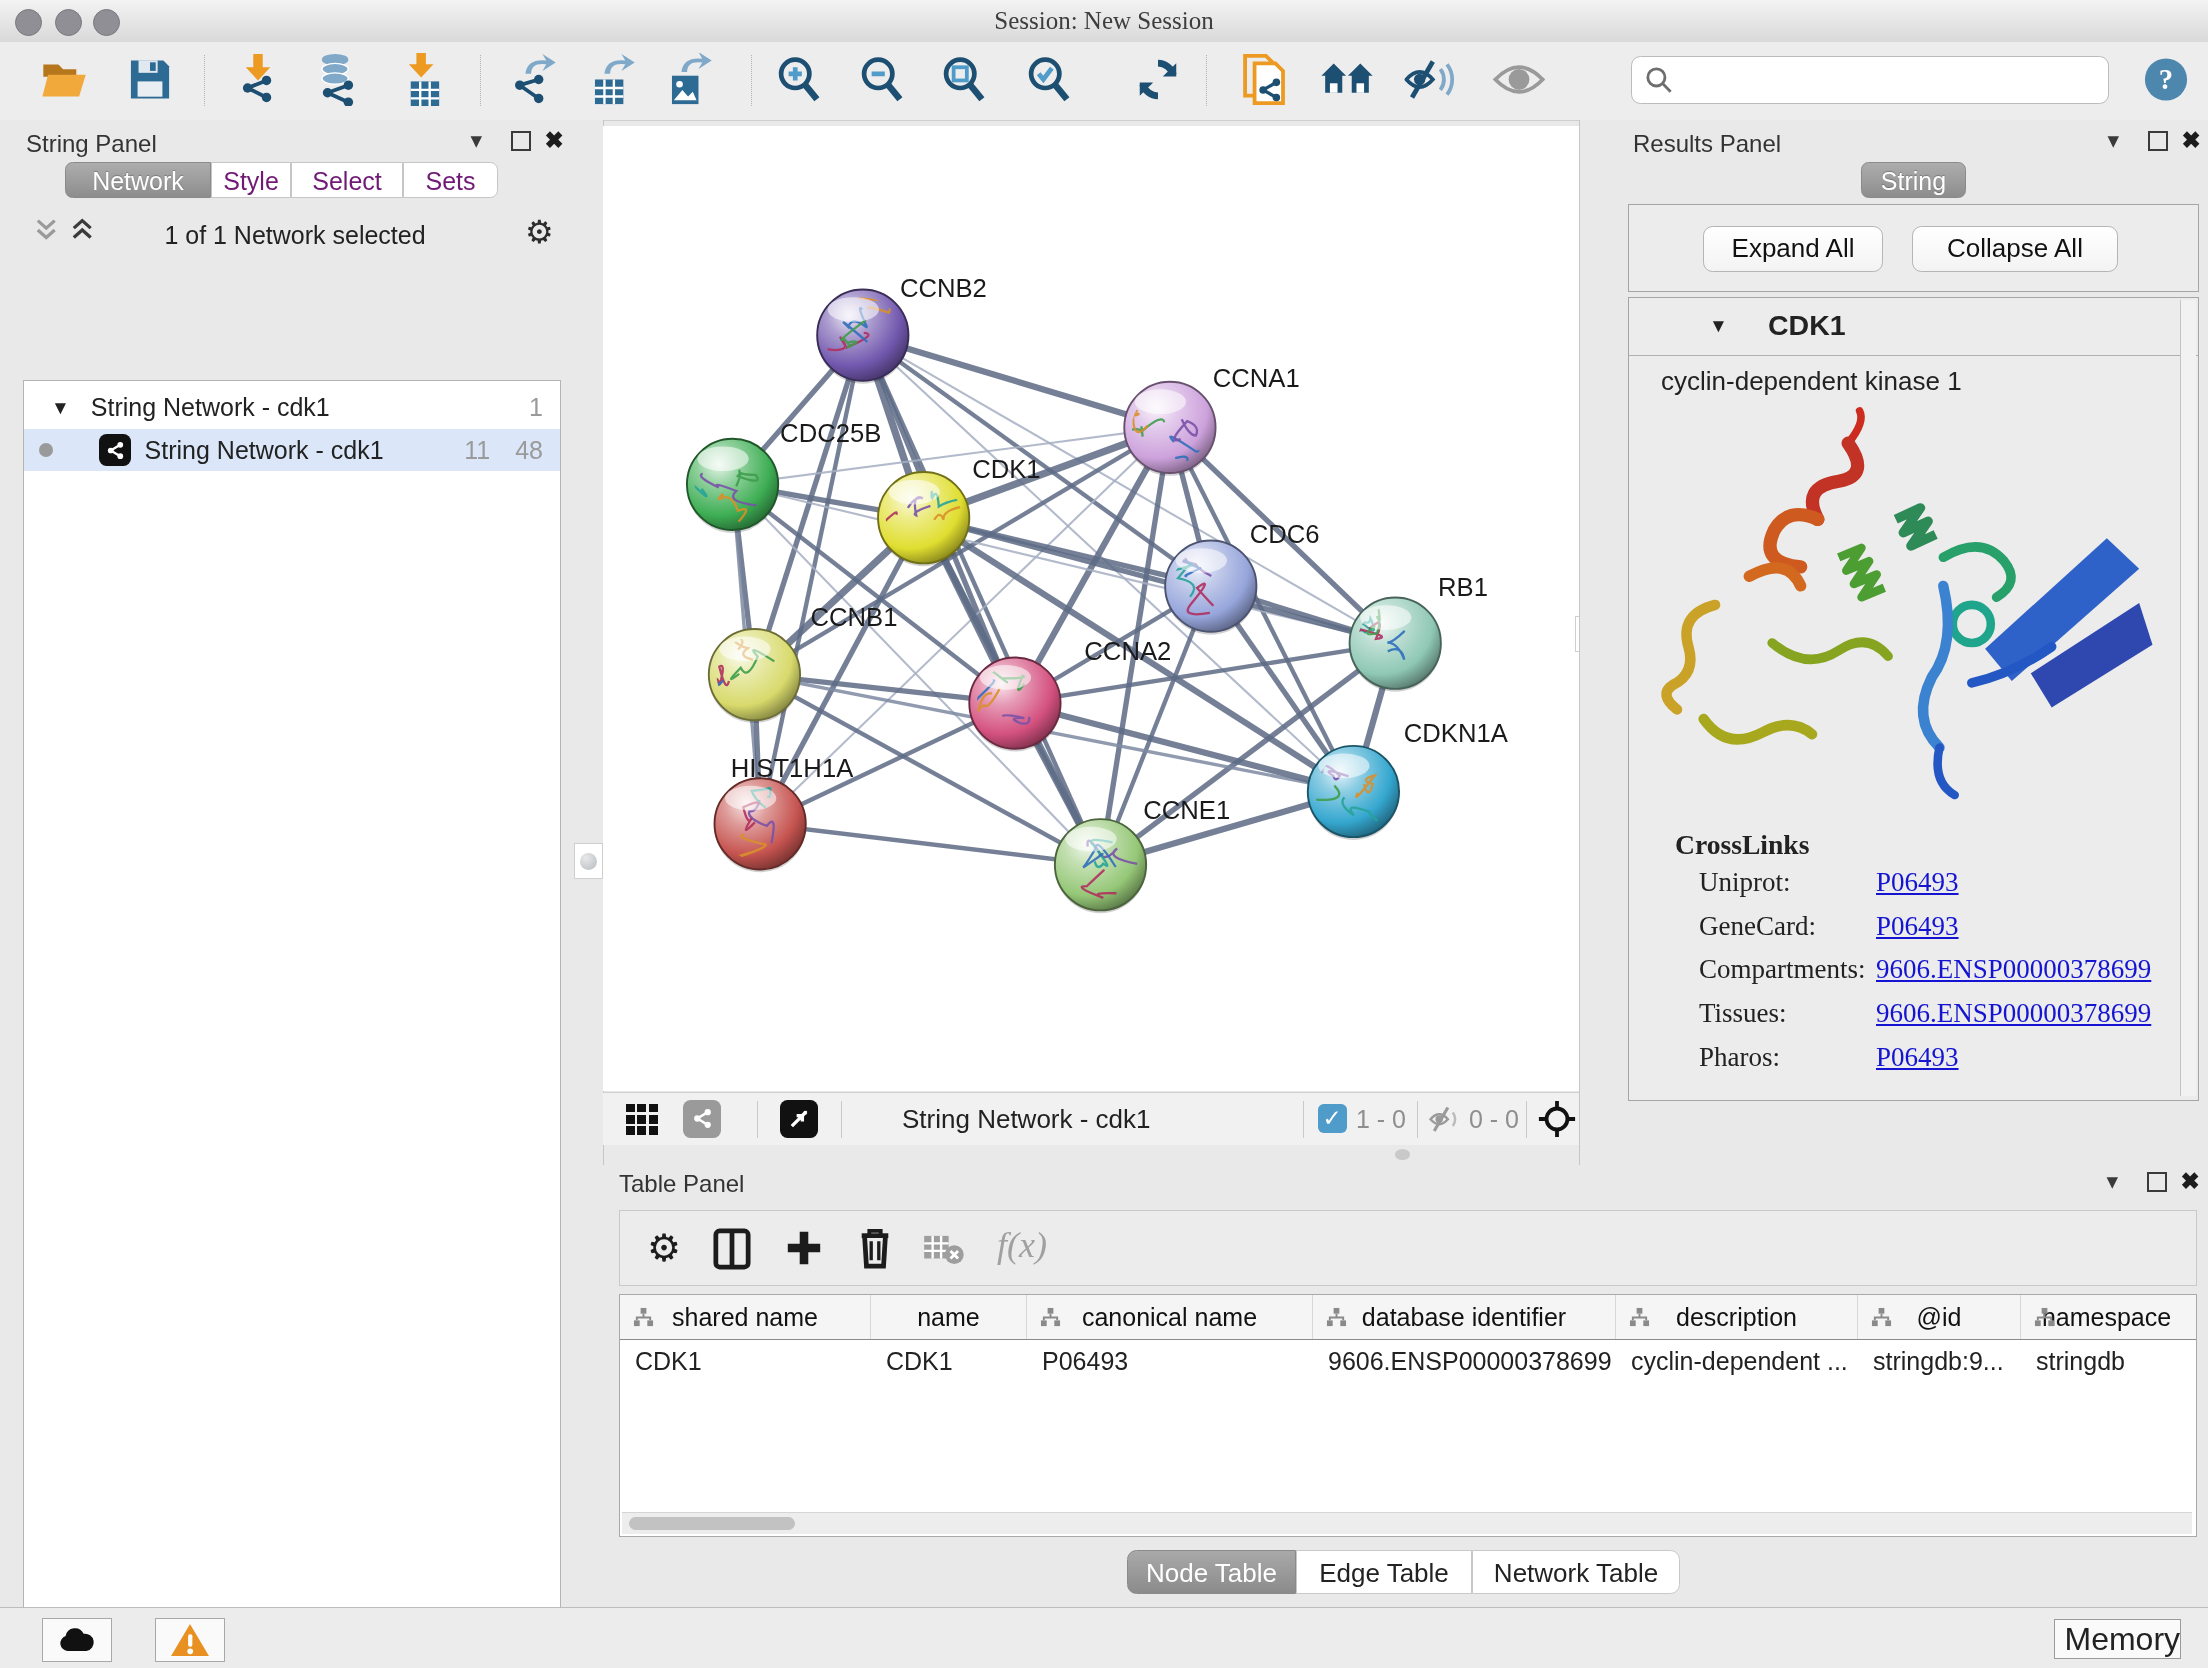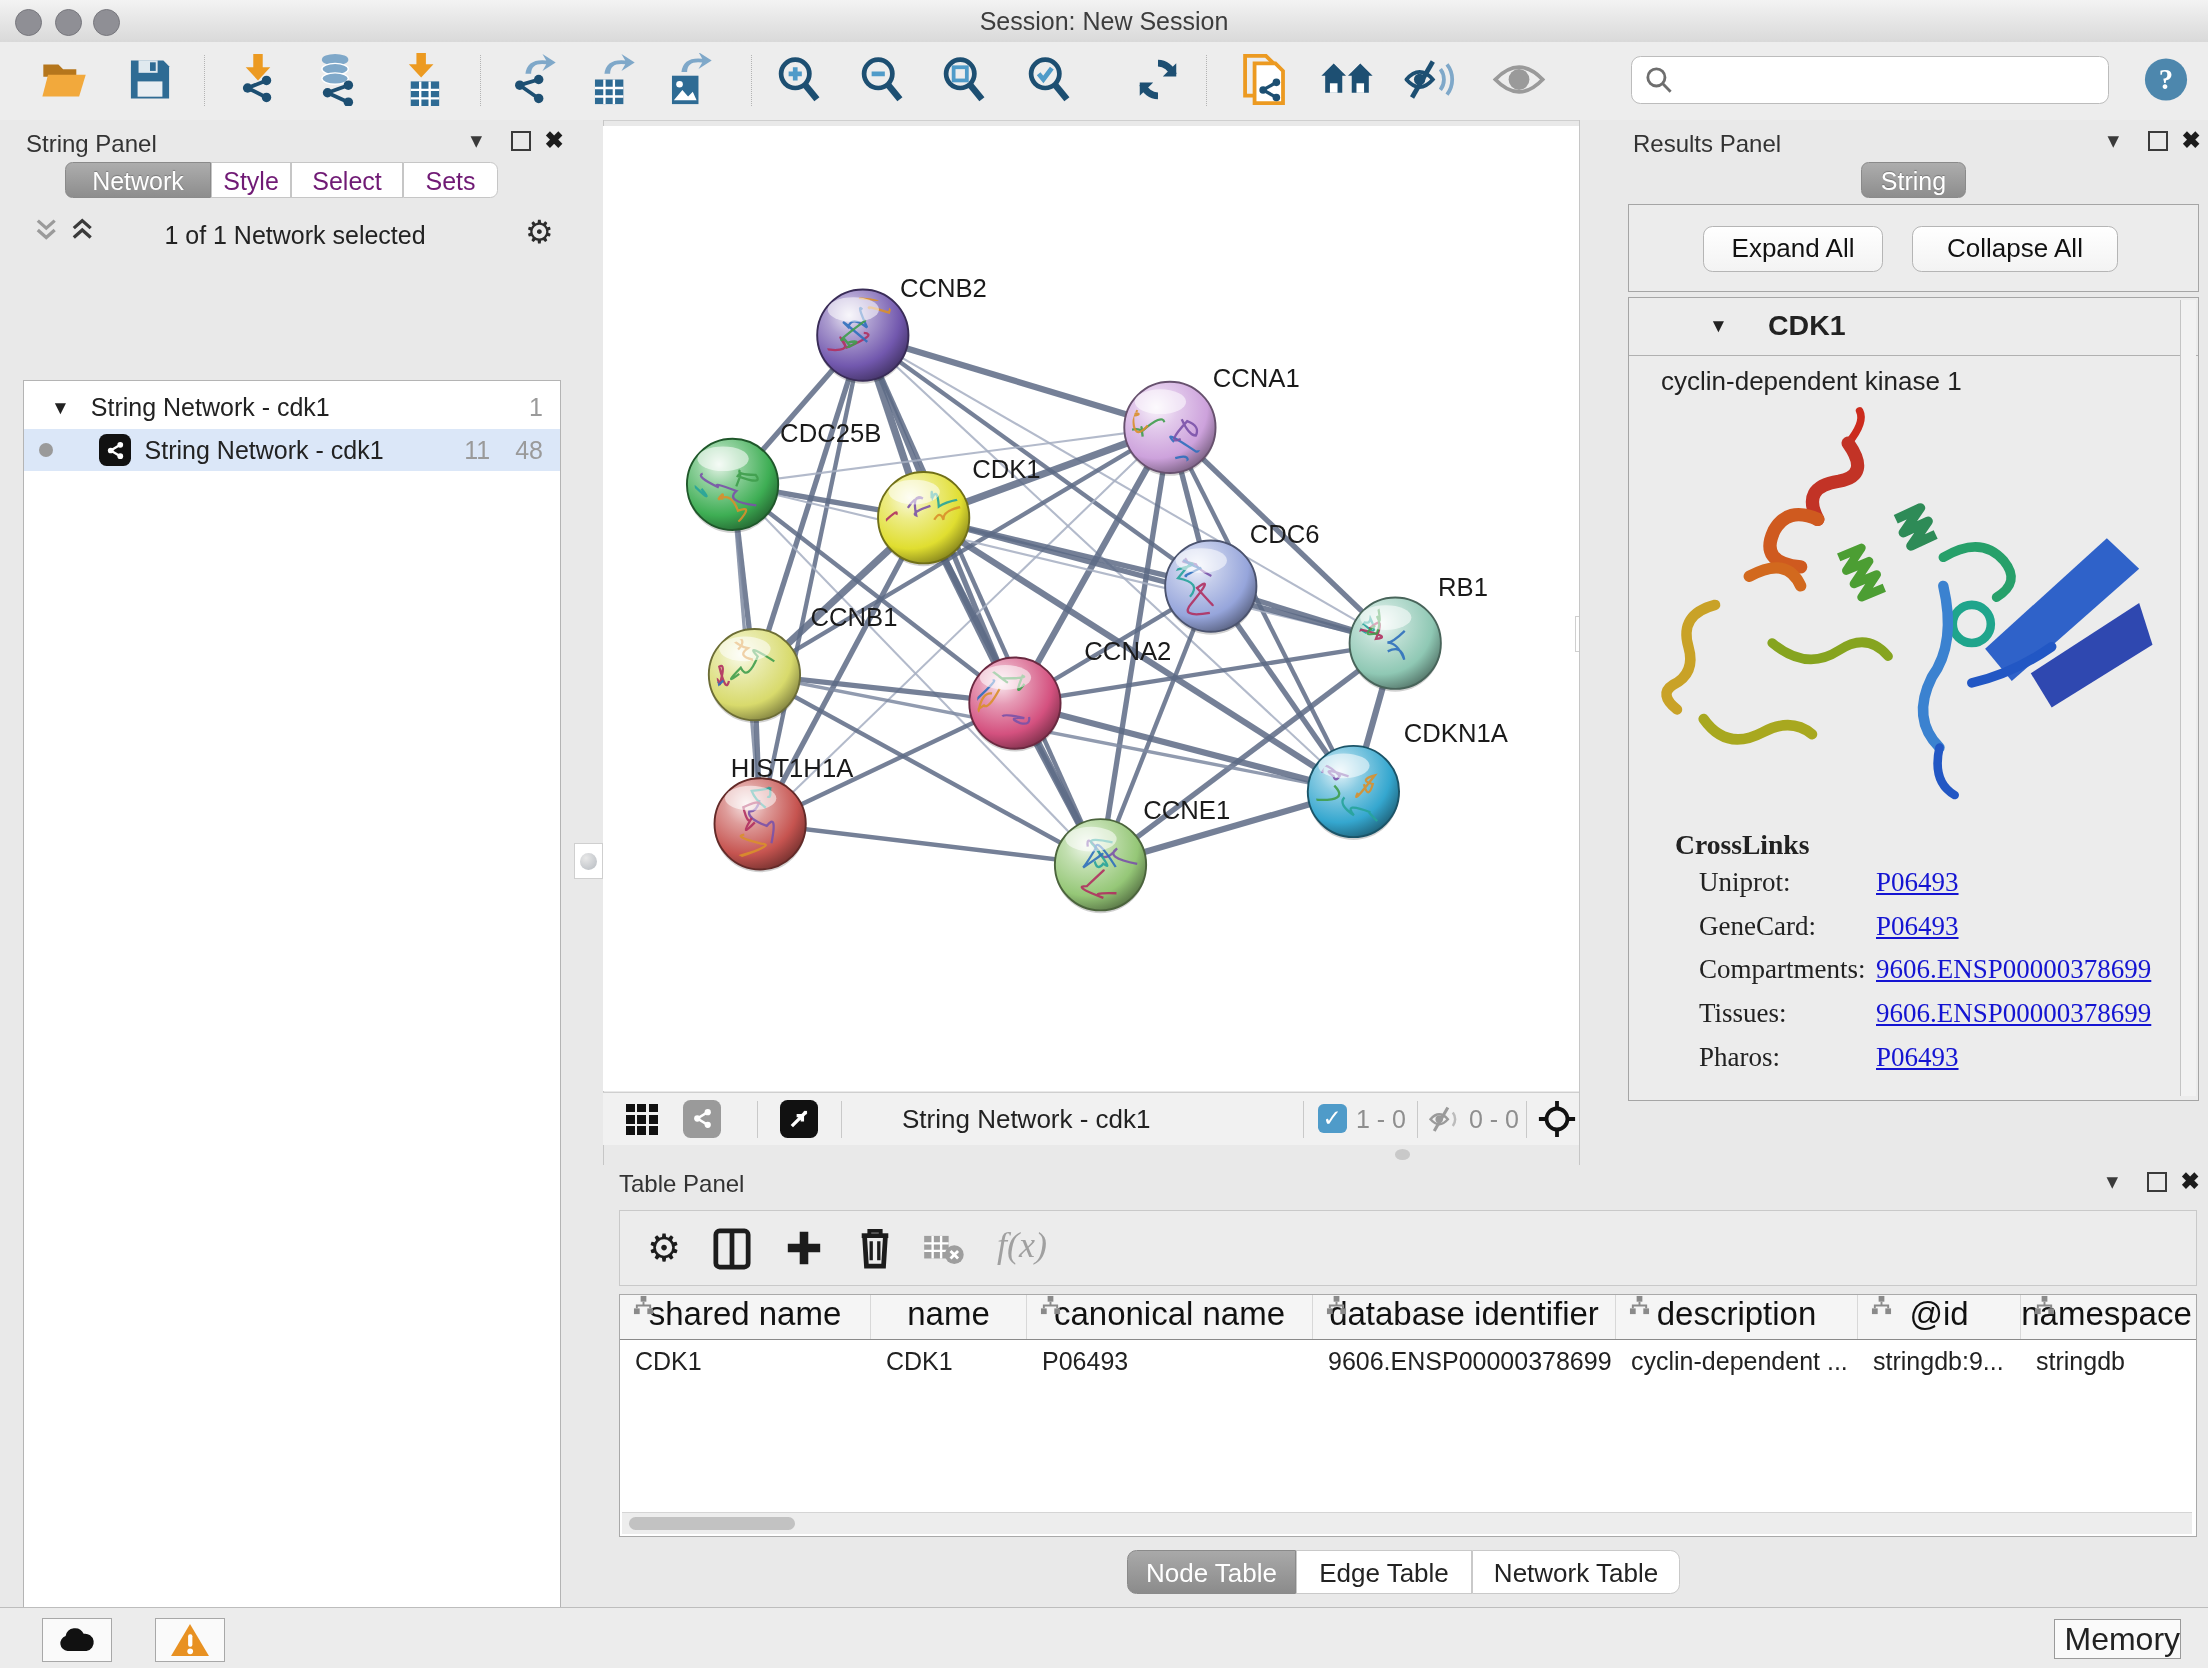--- a/index.html
+++ b/index.html
@@ -1,21 +1,21 @@
 <!DOCTYPE html>
 <html style="font-size:15px"><head>
 <meta charset="utf-8">
 <style>
   html,body{margin:0;padding:0;background:#d0d0d0;}
   #app{position:relative;width:2208px;height:1668px;background:#e9e9e9;overflow:hidden;
        font-family:"Liberation Sans",sans-serif;color:#222;}
   .abs{position:absolute;}
   
   .titlebar{position:absolute;left:0;top:0;width:2208px;height:42px;
-    background:linear-gradient(#f3f3f3,#d9d9d9);border-bottom:1px solid #b3b3b3;}
+    background:linear-gradient(#f3f3f3,#d9d9d9);border-bottom:1px solid #b3b3b3;font-family:Liberation Serif, serif;}
   .tl-dot{position:absolute;top:8.6px;width:25px;height:25px;border-radius:50%;
     background:#8f8f95;border:1px solid #77777d;}
   .win-title{position:absolute;left:0;top:0;width:100%;height:42px;line-height:42px;
     text-align:center;font-size:25px;color:#3d3d3d;}
   
   .toolbar{position:absolute;left:0;top:42px;width:2208px;height:78px;background:#ededed;
     border-bottom:1px solid #cfcfcf;}
   .tb-icon{position:absolute;top:50%;transform:translate(-50%,-50%);cursor:default;}
   .tb-sep{position:absolute;top:13.3px;height:51px;border-left:1.9px dotted #b3b3b3;width:0;}
   .searchbox{position:absolute;left:1631px;top:14.3px;width:476px;height:46px;background:#fff;
@@ -60,22 +60,22 @@
   .xlink{color:#1414d2;text-decoration:underline;}
   .xl-row{position:absolute;left:1699px;width:476px;height:38px;font-size:27px;}
   .xl-label{position:absolute;left:0;}
   .xl-val{position:absolute;left:177px;}
   
   .tp-toolbar{position:absolute;left:619px;top:1210px;width:1578px;height:76px;background:#ececec;
     border:1.9px solid #c9c9c9;box-sizing:border-box;}
   .tp-table{position:absolute;left:619px;top:1294px;width:1578px;height:243px;background:#fff;
     border:1.9px solid #a9a9a9;box-sizing:border-box;overflow:hidden;}
   .th-row{position:absolute;left:0;top:0;height:44px;width:100%;background:#f5f5f5;border-bottom:1.9px solid #8a8a8a;display:flex;}
-  .th{position:relative;height:44px;display:flex;align-items:flex-start;justify-content:center;
-    font-size:33px;color:#111;box-sizing:border-box;border-right:1px solid #d8d8d8;}
+  .th{position:relative;height:44px;display:flex;align-items:center;justify-content:center;
+    font-size:25px;color:#111;box-sizing:border-box;border-right:1px solid #d8d8d8;}
   .th svg{position:absolute;left:13.3px;}
   .td-row{position:absolute;left:0;top:46px;height:40px;width:100%;display:flex;}
   .td{height:40px;line-height:40px;font-size:25px;box-sizing:border-box;padding-left:15px;white-space:nowrap;overflow:hidden;}
   .hscroll{position:absolute;left:1.9px;bottom:1.9px;width:1570px;height:21px;background:#ededed;border-top:1px solid #d5d5d5;}
   .hthumb{position:absolute;left:7.6px;top:3.8px;width:166px;height:13.3px;border-radius:6.7px;background:#c2c2c2;}
   .bot-tab{position:absolute;top:1550px;height:44px;line-height:44px;text-align:center;font-size:26px;
     background:#fff;border:1px solid #c9c9c9;box-sizing:border-box;}
   .bot-tab.selected{background:linear-gradient(#a9a9a9,#8b8b8b);color:#fff;border:1px solid #8a8a8a;}
   
   .statusbar{position:absolute;left:0;top:1607px;width:2208px;height:61px;background:#ececec;border-top:1.9px solid #bdbdbd;}

